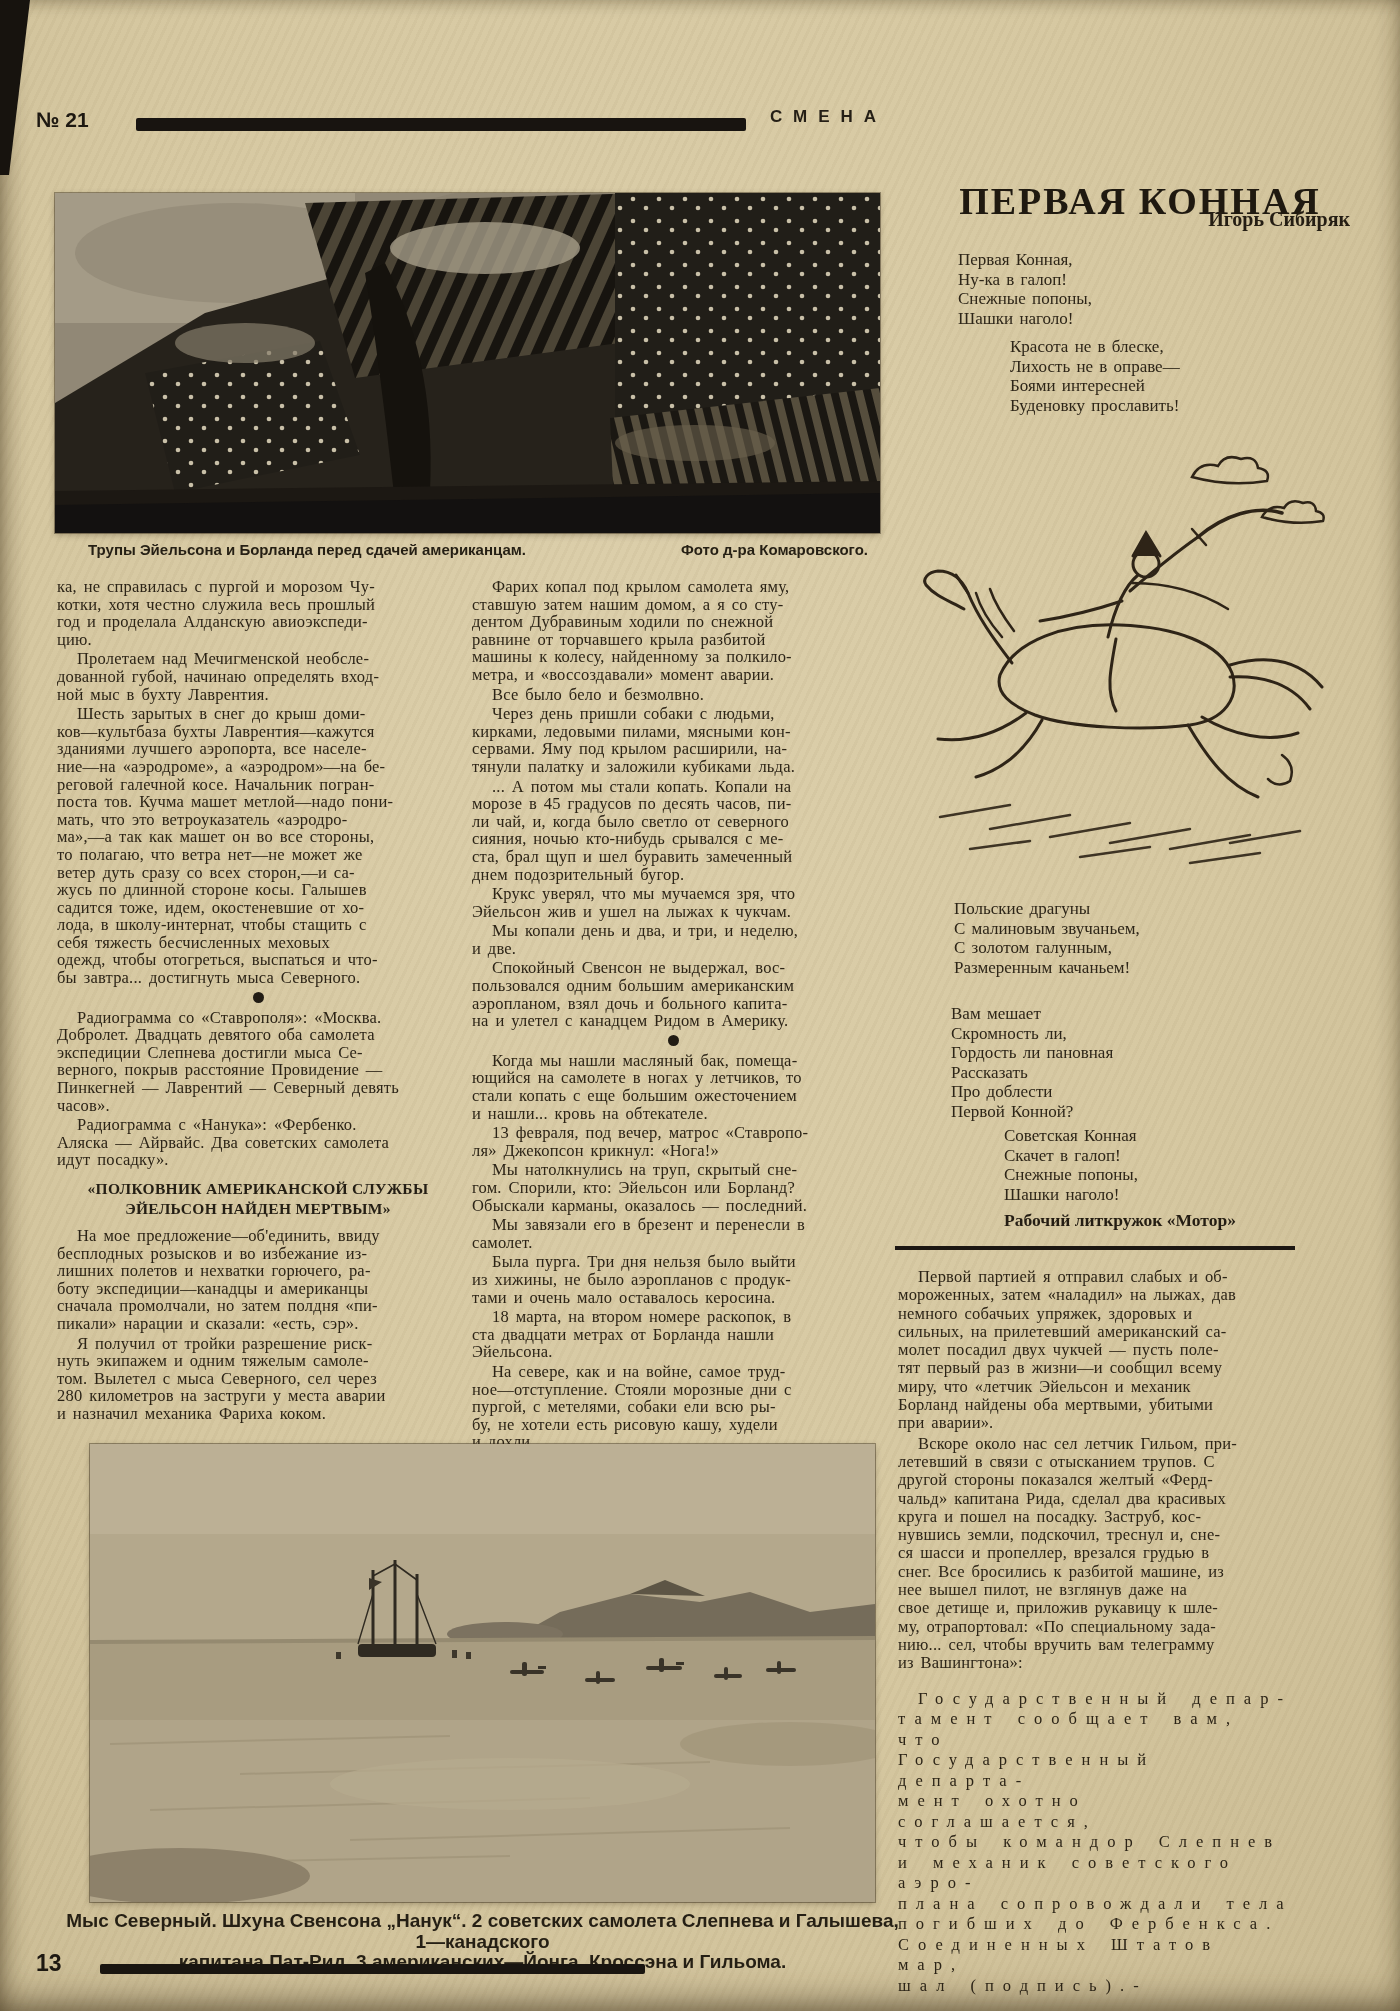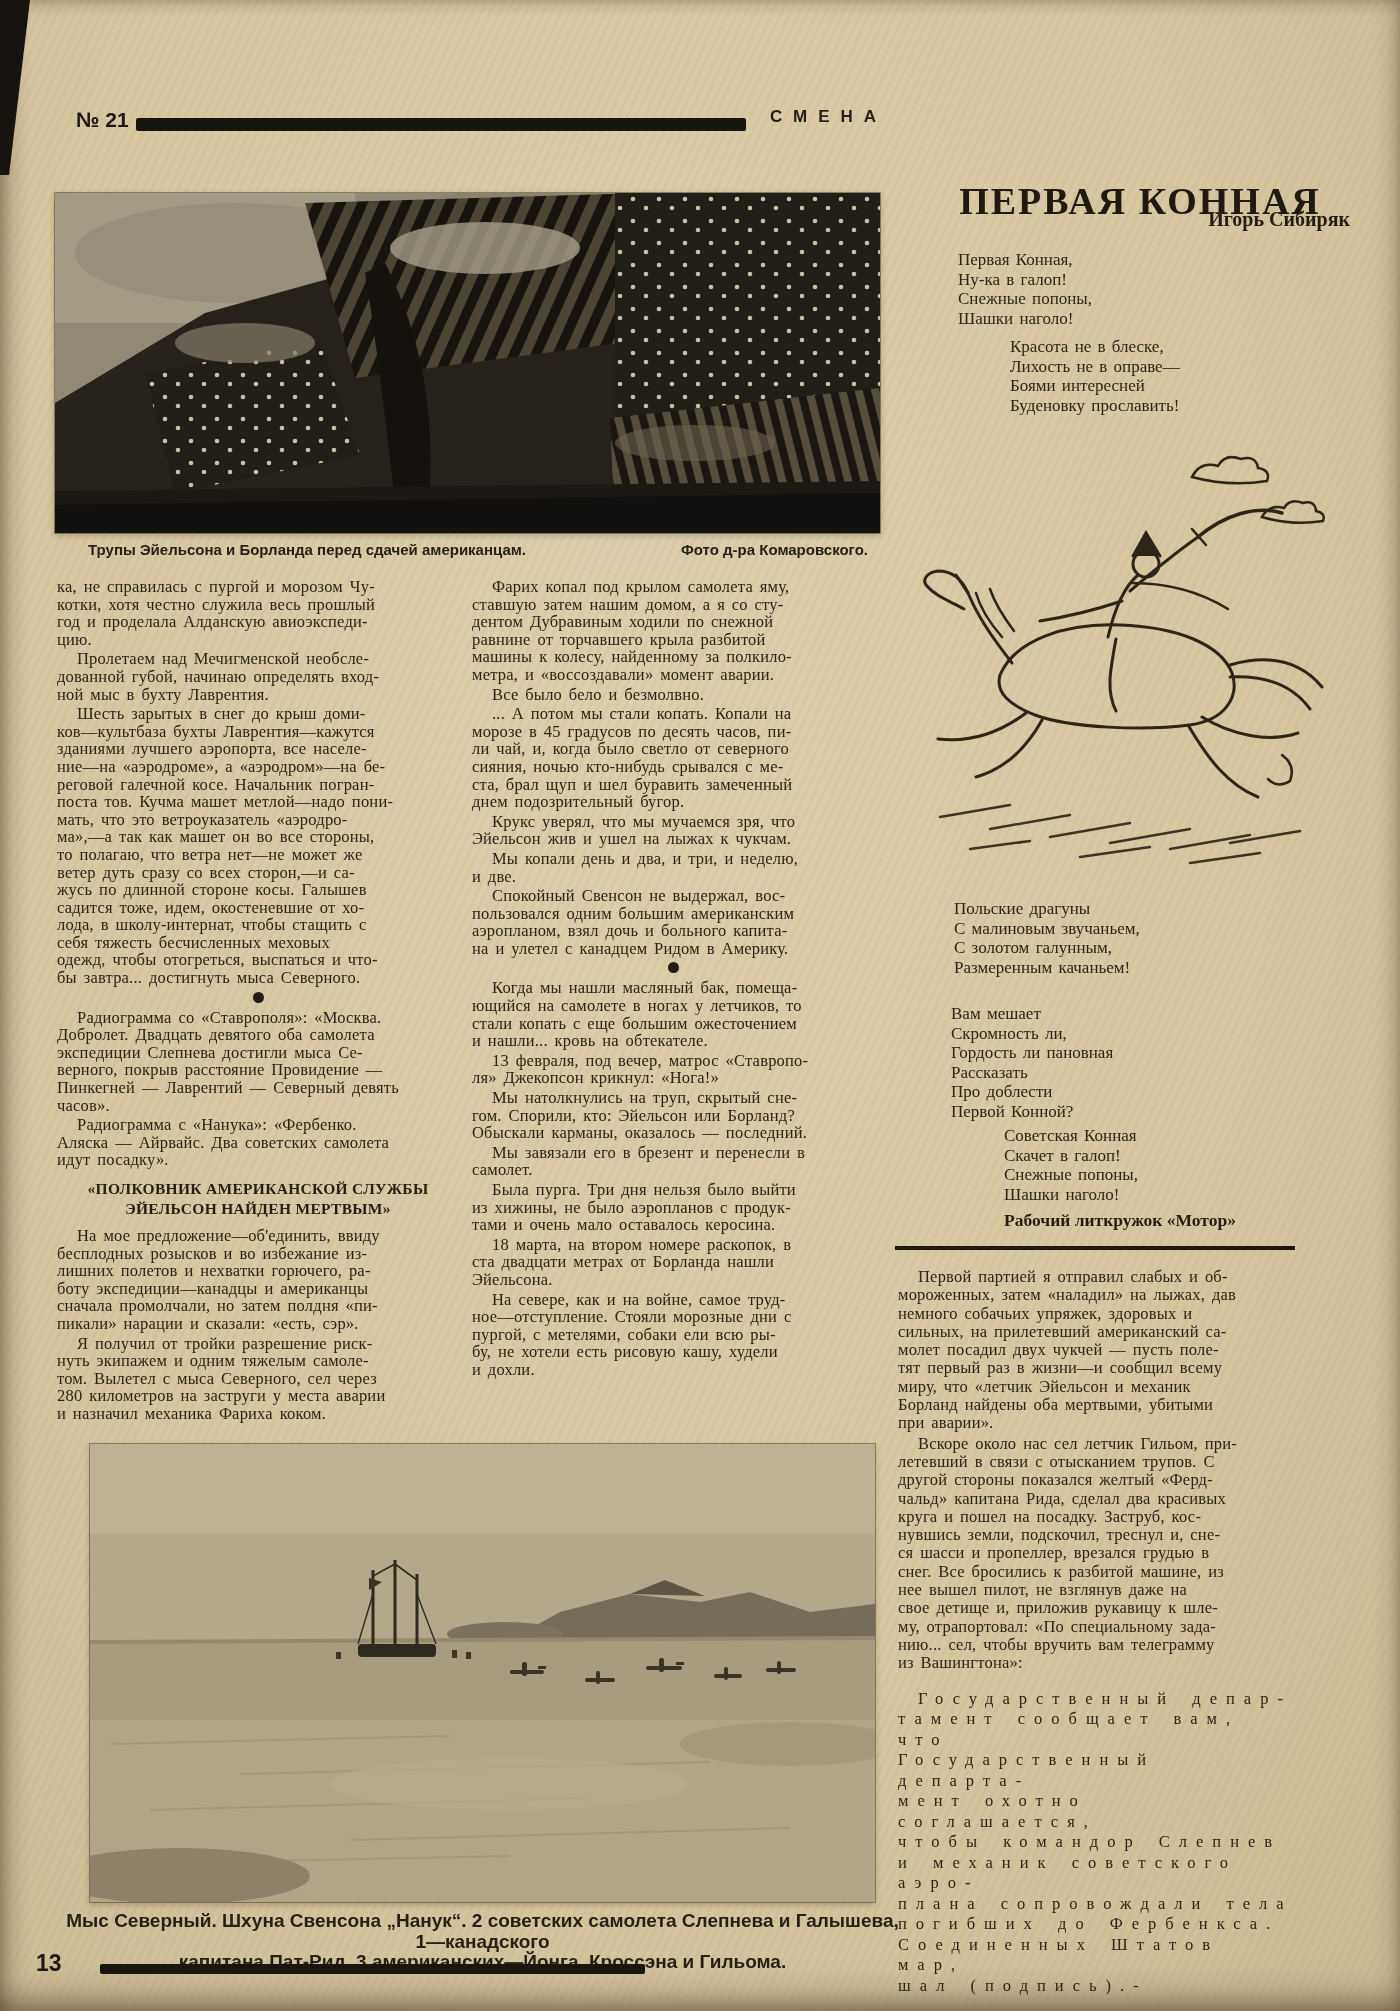--- a/index.html
+++ b/index.html
@@ -8,21 +8,21 @@
     background:radial-gradient(ellipse at 45% 35%, #dccfab 0%, #d6c8a1 55%, #cabb93 100%);
     box-shadow:inset 16px 0 26px -14px rgba(60,45,20,.45),
                inset -12px 0 22px -14px rgba(60,45,20,.35),
                inset 0 -20px 34px -12px rgba(45,33,14,.55),
                inset 0 12px 20px -14px rgba(45,33,14,.3);}
   .page::before{content:"";position:absolute;inset:0;pointer-events:none;
     background:repeating-linear-gradient(115deg, rgba(120,100,60,.05) 0 3px, transparent 3px 8px);}
   .abs{position:absolute;}
   .corner-tl{position:absolute;left:0;top:0;width:30px;height:175px;background:#17130e;
     clip-path:polygon(0 0,100% 0,30% 100%,0 100%);}
-  .issue{left:36px;top:108px;font-family:"Liberation Sans",sans-serif;font-weight:700;font-size:21px;color:#1d1811;margin-left:40px;}
+  .issue{left:36px;top:108px;font-family:"Liberation Sans",sans-serif;font-weight:700;font-size:21px;color:#1d1811;}
   .topbar{left:136px;top:118px;width:610px;height:13px;background:#181410;border-radius:2px;}
   .masthead{left:770px;top:107px;font-family:"Liberation Sans",sans-serif;font-weight:700;font-size:17px;
     letter-spacing:11px;color:#241e15;}
   .poem-title{left:930px;top:146px;width:420px;text-align:center;font-weight:700;font-size:38px;
     letter-spacing:2px;color:#1f1910;line-height:46px;white-space:nowrap;margin-top:32px;}
   .poem-author{left:930px;top:208px;width:420px;text-align:right;font-weight:700;font-size:20px;color:#241d13;}
   .stanza{white-space:pre-line;font-size:17px;line-height:19.5px;color:#2d2518;word-spacing:2px;}
   .s1{left:958px;top:250px;}
   .s2{left:1010px;top:337px;}
   .s3{left:954px;top:899px;}
@@ -241,20 +241,24 @@
   </div>
 
   <div class="col col2 abs">
     <p class="para ind">Фарих копал под крылом самолета яму,
 ставшую затем нашим домом, а я со сту-
 дентом Дубравиным ходили по снежной
 равнине от торчавшего крыла разбитой
 машины к колесу, найденному за полкило-
 метра, и «воссоздавали» момент аварии.</p>
     <p class="para ind">Все было бело и безмолвно.</p>
+    <p class="para ind">Через день пришли собаки с людьми,
+кирками, ледовыми пилами, мясными кон-
+сервами. Яму под крылом расширили, на-
+тянули палатку и заложили кубиками льда.</p>
     <p class="para ind">... А потом мы стали копать. Копали на
 морозе в 45 градусов по десять часов, пи-
 ли чай, и, когда было светло от северного
 сияния, ночью кто-нибудь срывался с ме-
 ста, брал щуп и шел буравить замеченный
 днем подозрительный бугор.</p>
     <p class="para ind">Крукс уверял, что мы мучаемся зря, что
 Эйельсон жив и ушел на лыжах к чукчам.</p>
     <p class="para ind">Мы копали день и два, и три, и неделю,
 и две.</p>

